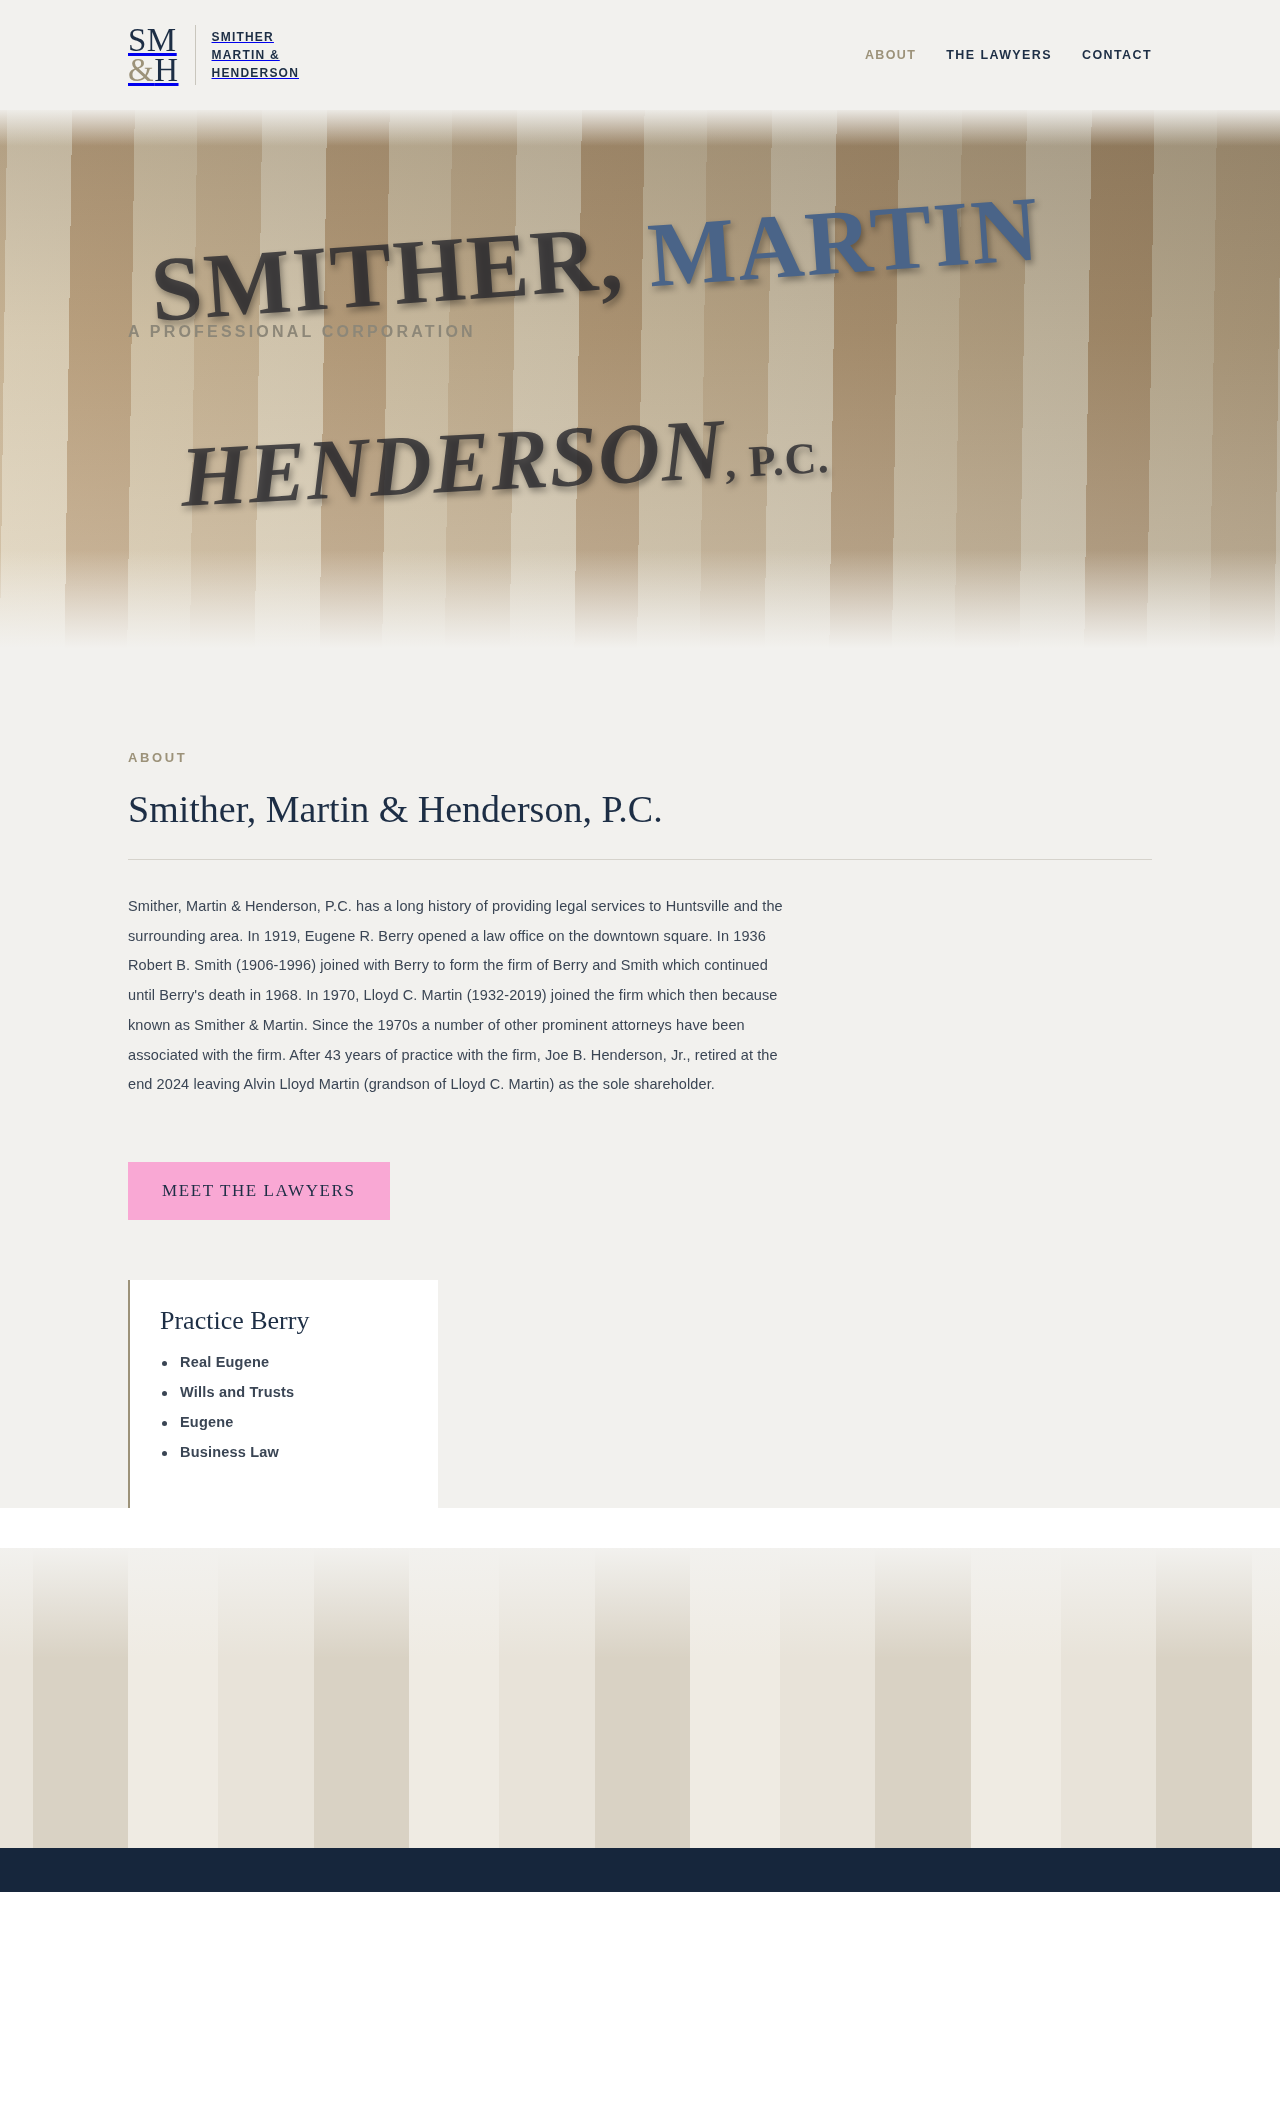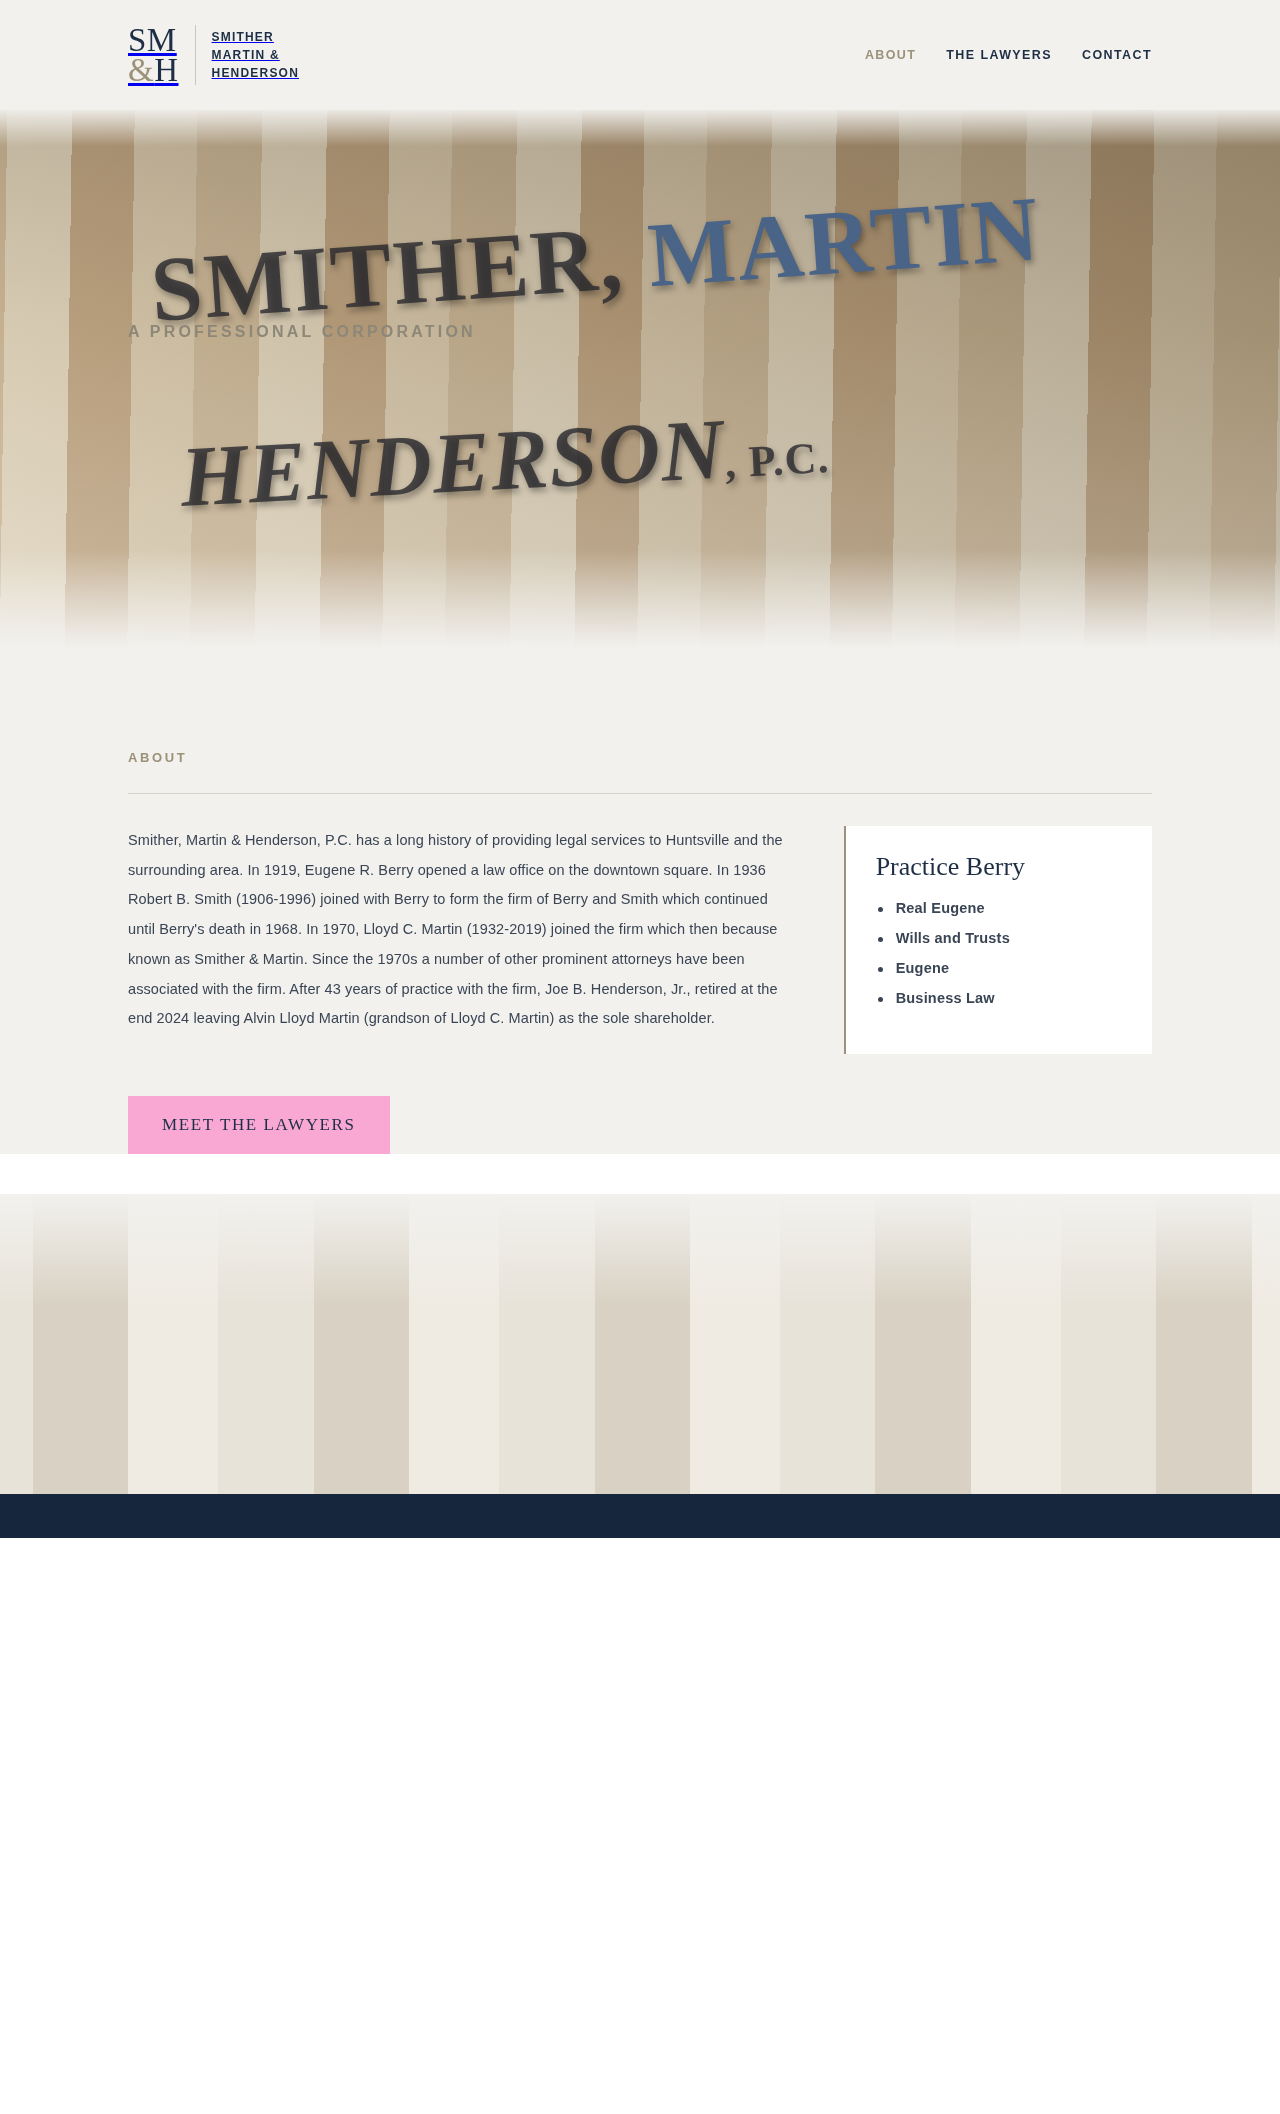--- a/index.html
+++ b/index.html
@@ -167,20 +167,21 @@
   }
   .divider {
     margin-top: 28px;
     height: 1px;
     background: #d6d3cc;
   }
   .about-grid {
     display: flex;
     gap: 60px;
     margin-top: 32px;
+    flex-direction: column;
   }
   .about-body { width: 660px; }
   .about-body p {
     font-size: 14.5px;
     line-height: 2.05;
     color: #3a4554;
     letter-spacing: 0.1px;
   }
   .cta {
     display: inline-block;
@@ -305,20 +306,21 @@
 
   <div class="hero-inner">
     <div class="hero-sub">A PROFESSIONAL CORPORATION</div>
   </div>
 
   <div class="hero-fade-bottom"></div>
 </section>
 
 <section class="about">
   <div class="eyebrow">ABOUT</div>
+  <h2 class="about-title">Smither, Martin &amp; Henderson, P.C.</h2>
   <div class="divider"></div>
 
   <div class="about-grid">
     <div class="about-body">
       <p>Smither, Martin &amp; Henderson, P.C. has a long history of providing legal services to Huntsville and the surrounding area.  In 1919, Eugene R. Berry opened a law office on the downtown square.  In 1936 Robert B. Smith (1906-1996) joined with Berry to form the firm of Berry and Smith which continued until Berry's death in 1968.  In 1970, Lloyd C. Martin (1932-2019) joined the firm which then because known as Smither &amp; Martin.  Since the 1970s a number of other prominent attorneys have been associated with the firm.  After 43 years of practice with the firm, Joe B. Henderson, Jr., retired at the end 2024 leaving  Alvin Lloyd Martin (grandson of Lloyd C. Martin) as the sole shareholder.</p>
       <a class="cta" href="#">MEET THE LAWYERS</a>
     </div>
 
     <aside class="practice-card">
       <h3>Practice Berry</h3>

